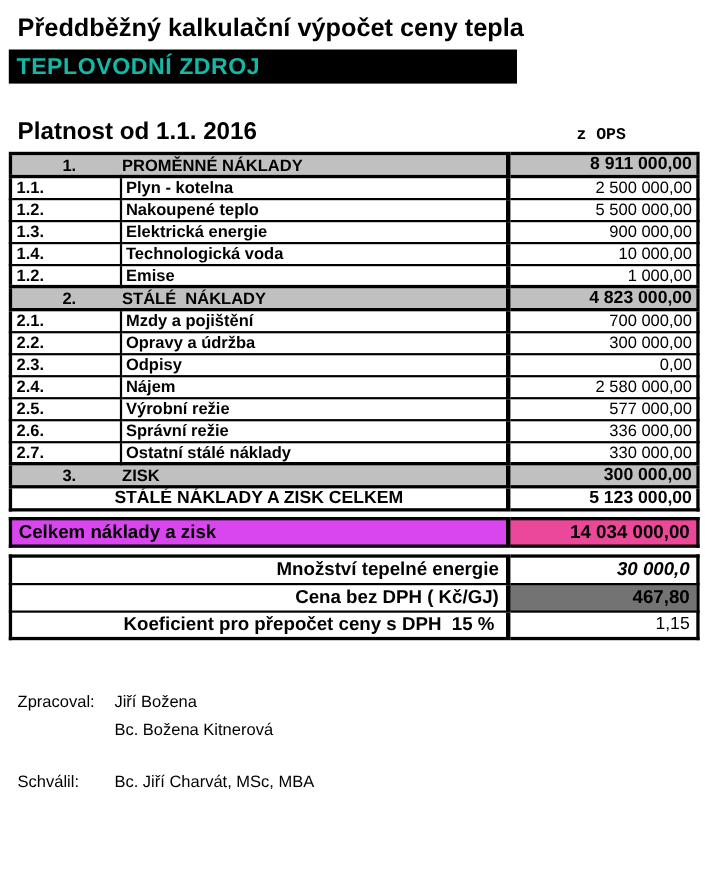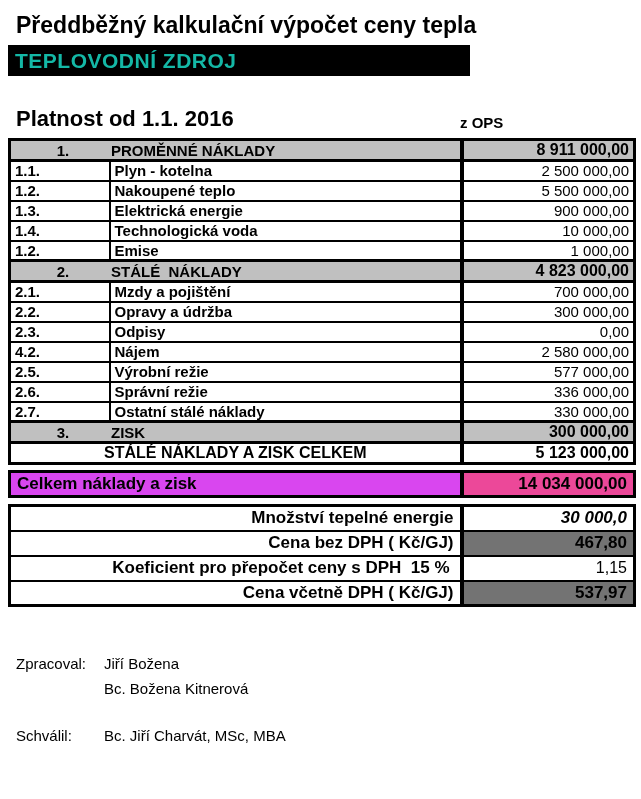--- a/index.html
+++ b/index.html
@@ -41,22 +41,24 @@
     font-size: 22px;
     font-weight: bold;
     padding-left: 8px;
     white-space: pre;
   }
   .source-note {
     position: absolute;
     top: 8px;
     left: 452px;
     width: 173px;
+    text-align: center;
     font-size: 15px;
     font-weight: bold;
+    font-family: Liberation Mono, monospace;
   }
 
   table {
     border-collapse: collapse;
     table-layout: fixed;
     width: 625px;
     font-size: 15px;
   }
   .main-table { margin-top: 4px; border: 3px solid #000; }
   .main-table td { border: 2px solid #000; height: 20px; padding: 0 4px; overflow: hidden; white-space: pre; }
@@ -162,21 +164,21 @@
           <td class="cell-num">2.2.</td>
           <td class="cell-label">Opravy a údržba</td>
           <td class="cell-value">300 000,00</td>
         </tr>
         <tr class="row-data">
           <td class="cell-num">2.3.</td>
           <td class="cell-label">Odpisy</td>
           <td class="cell-value">0,00</td>
         </tr>
         <tr class="row-data">
-          <td class="cell-num">4.2.</td>
+          <td class="cell-num">2.4.</td>
           <td class="cell-label">Nájem</td>
           <td class="cell-value">2 580 000,00</td>
         </tr>
         <tr class="row-data">
           <td class="cell-num">2.5.</td>
           <td class="cell-label">Výrobní režie</td>
           <td class="cell-value">577 000,00</td>
         </tr>
         <tr class="row-data">
           <td class="cell-num">2.6.</td>
@@ -223,24 +225,20 @@
           <td class="cell-value">30 000,0</td>
         </tr>
         <tr class="row-price">
           <td class="cell-label">Cena bez DPH ( Kč/GJ)</td>
           <td class="cell-value">467,80</td>
         </tr>
         <tr class="row-koef">
           <td class="cell-label">Koeficient pro přepočet ceny s DPH  15 %</td>
           <td class="cell-value">1,15</td>
         </tr>
-        <tr class="row-price">
-          <td class="cell-label">Cena včetně DPH ( Kč/GJ)</td>
-          <td class="cell-value">537,97</td>
-        </tr>
       </tbody>
   </table>
 
   <div class="signatures">
     <div class="sig-row">
       <div class="sig-label">Zpracoval:</div>
       <div class="sig-name">Jiří Božena</div>
     </div>
     <div class="sig-indent">Bc. Božena Kitnerová</div>
     <div class="sig-gap"></div>

